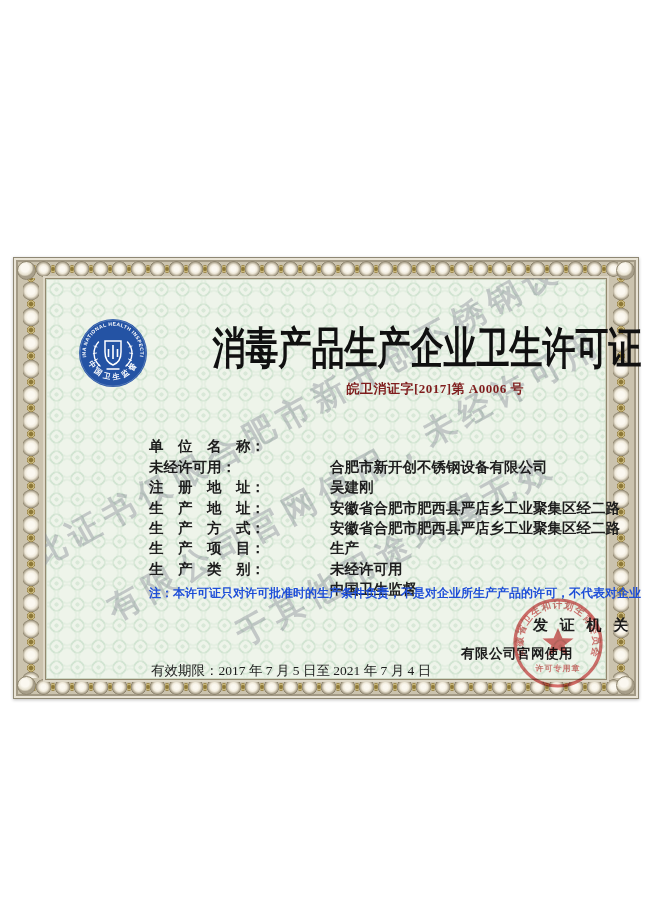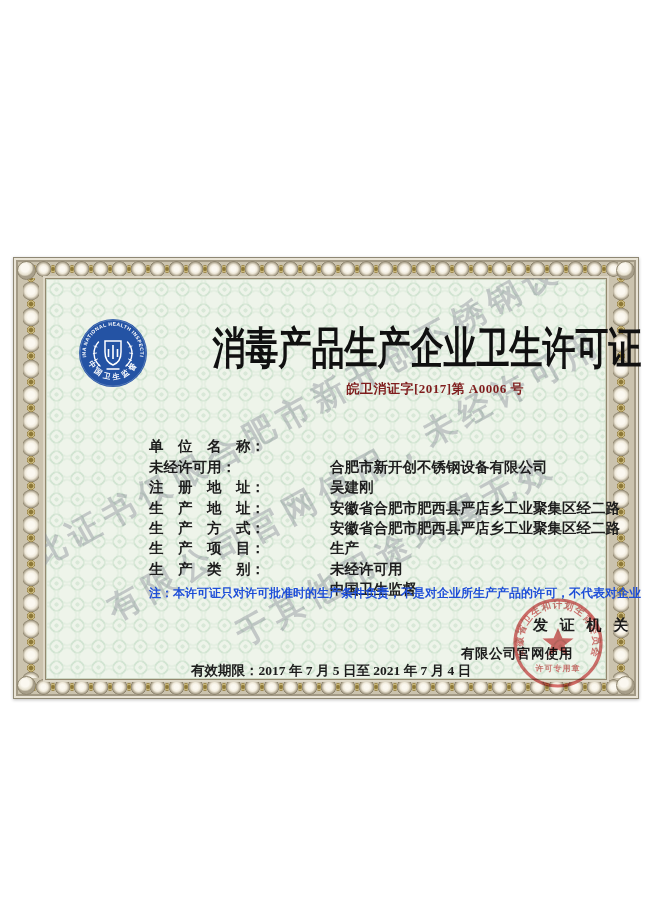--- a/index.html
+++ b/index.html
@@ -51,21 +51,21 @@
   .title .squeeze{display:inline-block;transform:scaleX(.75);transform-origin:center;}
   .cert-no{position:absolute;left:140px;top:122px;width:370px;text-align:right;
      font-size:13px;font-weight:700;color:#7f1d1d;letter-spacing:.5px;}
   .fields{position:absolute;left:135px;top:158px;}
   .frow{position:relative;height:20.4px;line-height:20.4px;font-size:14.5px;font-weight:700;white-space:pre;}
   .flabel{position:absolute;left:0;}
   .fvalue{position:absolute;left:133px;white-space:nowrap;margin-left:48px;}
   .note{position:absolute;left:135px;top:326px;font-size:12px;font-weight:700;line-height:18.5px;white-space:nowrap;color:#1d4ed8;}
   .issuer{position:absolute;left:478px;top:358px;font-size:15px;font-weight:700;letter-spacing:4px;white-space:nowrap;margin-left:41px;}
   .issue-date{position:absolute;left:447px;top:387px;font-size:13.5px;font-weight:700;letter-spacing:.5px;white-space:nowrap;}
-  .validity{position:absolute;left:137px;top:404px;font-size:13.5px;font-weight:700;white-space:nowrap;margin-left:40px;}
+  .validity{position:absolute;left:137px;top:404px;font-size:13.5px;font-weight:400;white-space:nowrap;}
   .seal{position:absolute;left:496px;top:337px;width:96px;height:96px;mix-blend-mode:multiply;opacity:.88;}
 </style>
 </head>
 <body>
 
 <div class="page">
   <div class="cert">
 
     <div class="pearls h top"></div>
     <div class="pearls h bottom"></div>

